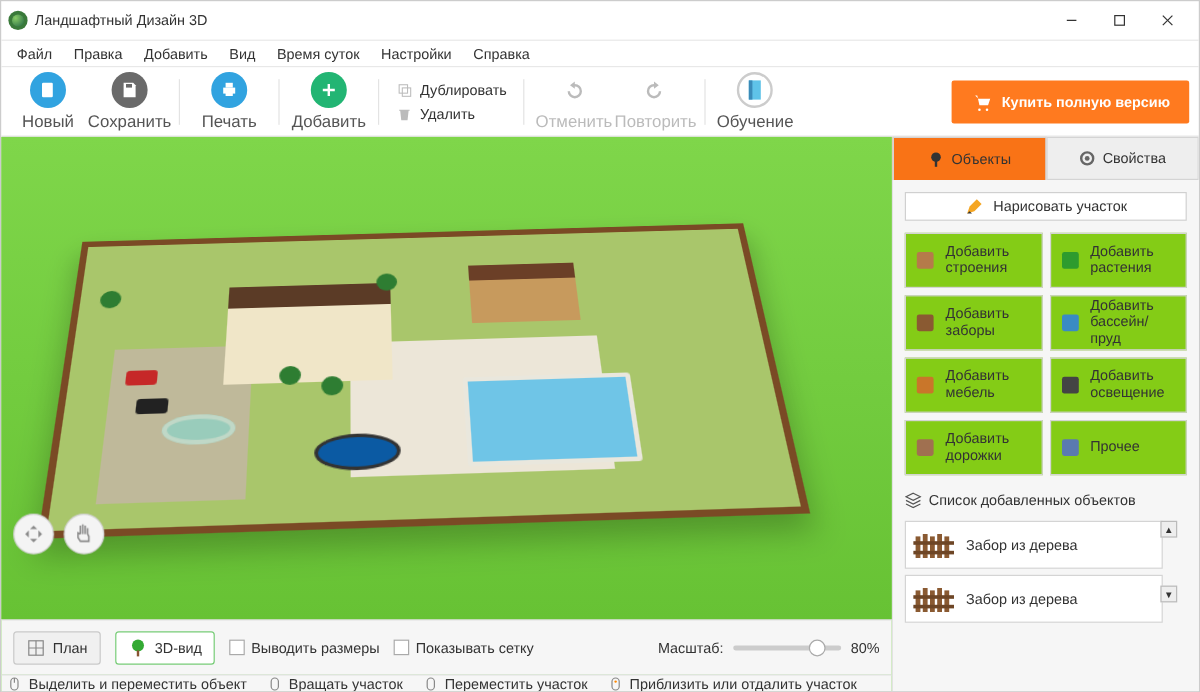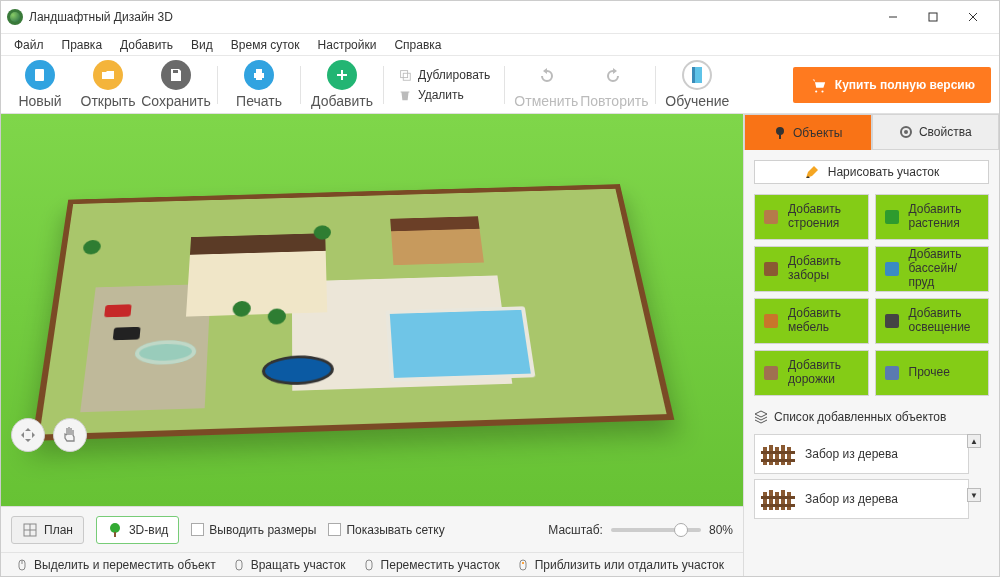--- a/index.html
+++ b/index.html
@@ -37,21 +37,21 @@
 .car{position:absolute;width:26px;height:14px;border-radius:3px}
 .view-ctrls{position:absolute;left:10px;bottom:54px;display:flex;gap:8px}
 .view-ctrls .rbtn{width:34px;height:34px;border-radius:50%;background:#f4f4f4;border:1px solid #d0d0d0;display:flex;align-items:center;justify-content:center}
 .bottombar{height:46px;background:#f6f6f6;border-top:1px solid #dcdcdc;display:flex;align-items:center;padding:0 10px;gap:12px}
 .togglebtn{height:28px;border:1px solid #c9c9c9;background:#f0f0f0;padding:0 10px;display:flex;align-items:center;gap:6px;border-radius:3px}
 .togglebtn.active{background:#fff;border-color:#7c7}
 .chk{display:flex;align-items:center;gap:5px}
 .chk .box{width:13px;height:13px;border:1px solid #aaa;background:#fff}
 .slider{width:90px;height:4px;background:#ccc;border-radius:2px;position:relative}
 .slider .thumb{position:absolute;top:-5px;left:70%;width:14px;height:14px;border-radius:50%;background:#fff;border:1px solid #aaa}
-.statusbar{height:24px;background:#f6f6f6;border-top:1px solid #e3e3e3;display:flex;padding:0 14px;gap:16px}
+.statusbar{height:14px;background:#f6f6f6;border-top:1px solid #e3e3e3;display:flex;padding:0 4px;gap:16px}
 .statusbar .sitm{display:flex;align-items:center;gap:5px;color:#555;font-size:11px}
 .sidepanel{width:256px;border-left:1px solid #dcdcdc;background:#f6f6f6;display:flex;flex-direction:column}
 .tabs{display:flex;height:36px}
 .tab{flex:1;display:flex;align-items:center;justify-content:center;gap:6px;border:1px solid #d4d4d4;background:#eee;cursor:pointer}
 .tab.active{background:#f97316;border-bottom:none;font-weight:normal}
 .panelbody{padding:10px;display:flex;flex-direction:column;gap:10px;overflow:auto}
 .drawbtn{height:24px;border:1px solid #d0d0d0;background:#fff;display:flex;align-items:center;justify-content:center;gap:8px}
 .catgrid{display:grid;grid-template-columns:1fr 1fr;gap:6px}
 .catbtn{height:46px;border:1px solid #d4d4d4;background:#84cc16;display:flex;align-items:center;gap:7px;padding:0 6px;font-size:11px;line-height:1.15;cursor:pointer}
 .catbtn .ic{width:20px;height:20px;flex-shrink:0}
@@ -97,28 +97,20 @@
 </div>
 
 <div class="toolbar">
   <div class="tbtn">
       <div class="circ" style="background:#31a3e0">
         <svg width="16" height="16" viewBox="0 0 16 16">
           <rect x="3" y="2" width="9" height="12" rx="1" fill="#fff"></rect>
         </svg>
       </div>
       <span class="lbl">Новый</span>
-    </div>
-  <div class="tbtn">
-      <div class="circ" style="background:#f4b43b">
-        <svg width="16" height="16" viewBox="0 0 16 16">
-          <path d="M2 5h4l1-1h7v8H2z" fill="#fff"></path>
-        </svg>
-      </div>
-      <span class="lbl">Открыть</span>
     </div>
   <div class="tbtn">
       <div class="circ" style="background:#6a6a6a">
         <svg width="16" height="16" viewBox="0 0 16 16">
           <path d="M3 2h8l2 2v10H3z" fill="#fff"></path>
           <rect x="5" y="3" width="5" height="3" fill="#6a6a6a"></rect>
         </svg>
       </div>
       <span class="lbl">Сохранить</span>
     </div>

